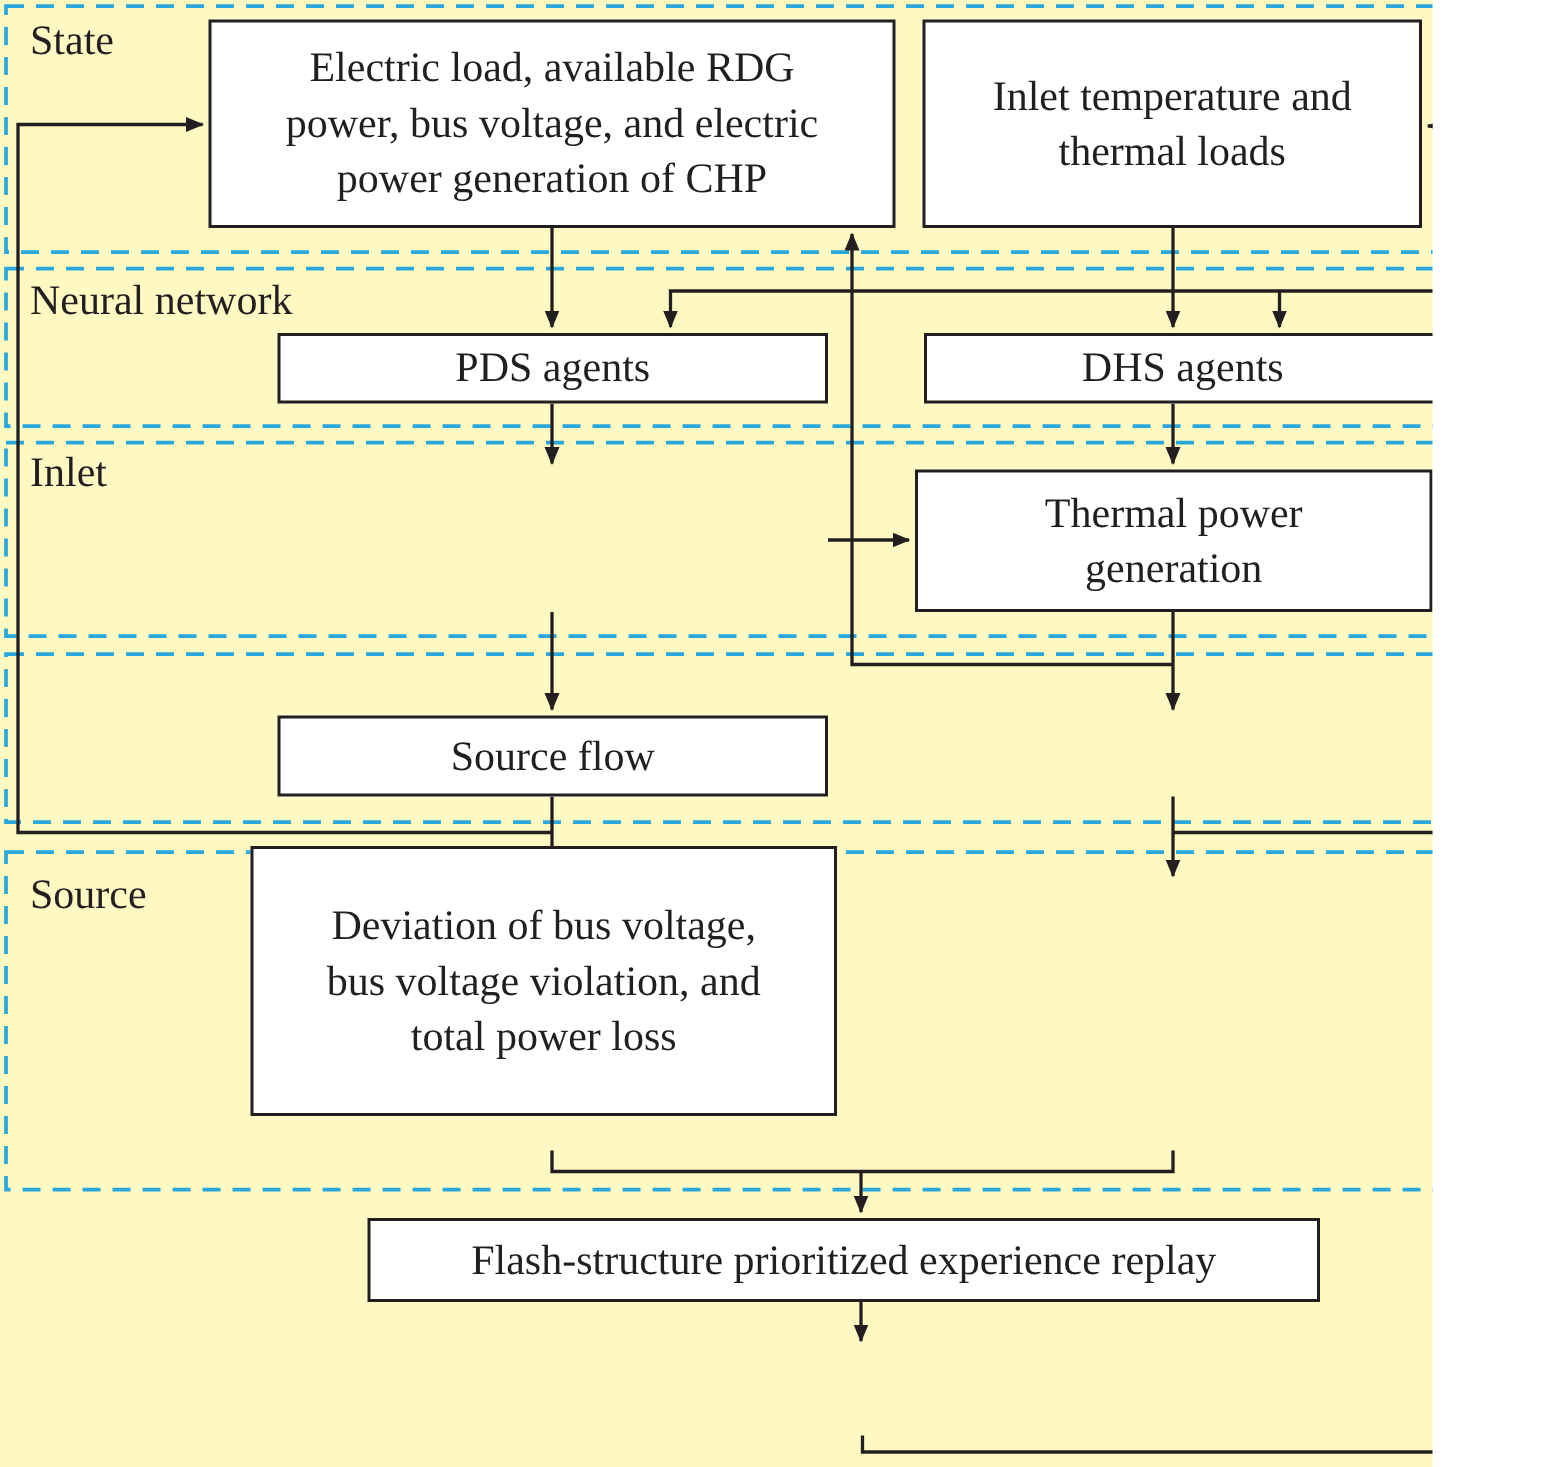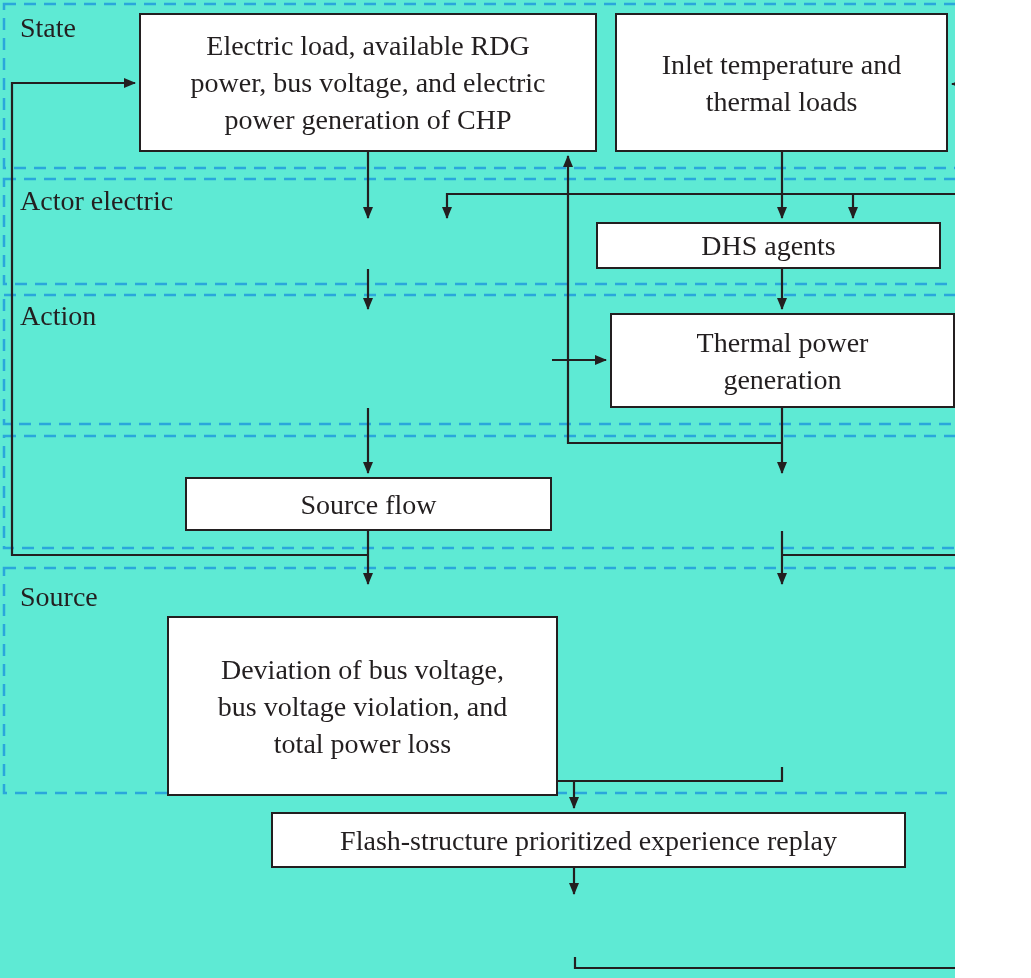--- a/index.html
+++ b/index.html
@@ -1,17 +1,17 @@
 <!DOCTYPE html>
 <html><head>
 <meta charset="utf-8">
 <style>
   html,body{margin:0;padding:0;background:#ffffff;}
   .canvas{
-    position:relative;width:955px;height:978px;background:#5eead4;
+    position:relative;width:955px;height:978px;background:#fef9c3;
     font-family:"Liberation Serif",serif;color:#231f20;overflow:hidden;
   }
   .layer{position:absolute;left:0;top:0;}
   .node{
     position:absolute;box-sizing:border-box;
     border:2px solid #231f20;background:#ffffff;
     display:flex;align-items:center;justify-content:center;
     text-align:center;white-space:pre-line;
     font-size:28px;line-height:37px;
   }
@@ -54,42 +54,43 @@
       <path d="M782,443 L568,443 L568,156" marker-end="url(#ah)"></path>
       <path d="M368,531 L368,584" marker-end="url(#ah)"></path>
       <path d="M782,531 L782,584" marker-end="url(#ah)"></path>
       <path d="M368,767 L368,781 L782,781 L782,767"></path>
       <path d="M574,781 L574,808" marker-end="url(#ah)"></path>
       <path d="M574,868 L574,894" marker-end="url(#ah)"></path>
     </g>
   </svg>
 
   <div class="sec-label" style="left:20px;top:12px">State</div>
-  <div class="sec-label" style="left:20px;top:185px">Actor electric</div>
-  <div class="sec-label" style="left:20px;top:300px">Action</div>
+  <div class="sec-label" style="left:20px;top:185px">Neural network</div>
+  <div class="sec-label" style="left:20px;top:300px">Inlet</div>
   <div class="sec-label" style="left:20px;top:581px">Source</div>
 
   <div class="node" style="left:615px;top:13px;width:333px;height:139px">Inlet temperature and
 thermal loads</div>
 
   <div class="node" style="left:139px;top:13px;width:458px;height:139px">Electric load, available RDG
 power, bus voltage, and electric
 power generation of CHP</div>
 
+  <div class="node" style="left:185px;top:222px;width:367px;height:47px">PDS agents</div>
 
-  <div class="node" style="left:596px;top:222px;width:345px;height:47px">DHS agents</div>
+  <div class="node" style="left:616px;top:222px;width:345px;height:47px">DHS agents</div>
 
 
   <div class="node" style="left:610px;top:313px;width:345px;height:95px">Thermal power
 generation</div>
 
   <div class="node" style="left:185px;top:477px;width:367px;height:54px">Source flow</div>
 
 
-  <div class="node" style="left:167px;top:616px;width:391px;height:180px">Deviation of bus voltage,
+  <div class="node" style="left:167px;top:564px;width:391px;height:180px">Deviation of bus voltage,
 bus voltage violation, and
 total power loss</div>
 
 
-  <div class="node" style="left:271px;top:812px;width:635px;height:56px">Flash-structure prioritized experience replay</div>
+  <div class="node" style="left:245px;top:812px;width:635px;height:56px">Flash-structure prioritized experience replay</div>
 
 
 </div>
 
 </body></html>

